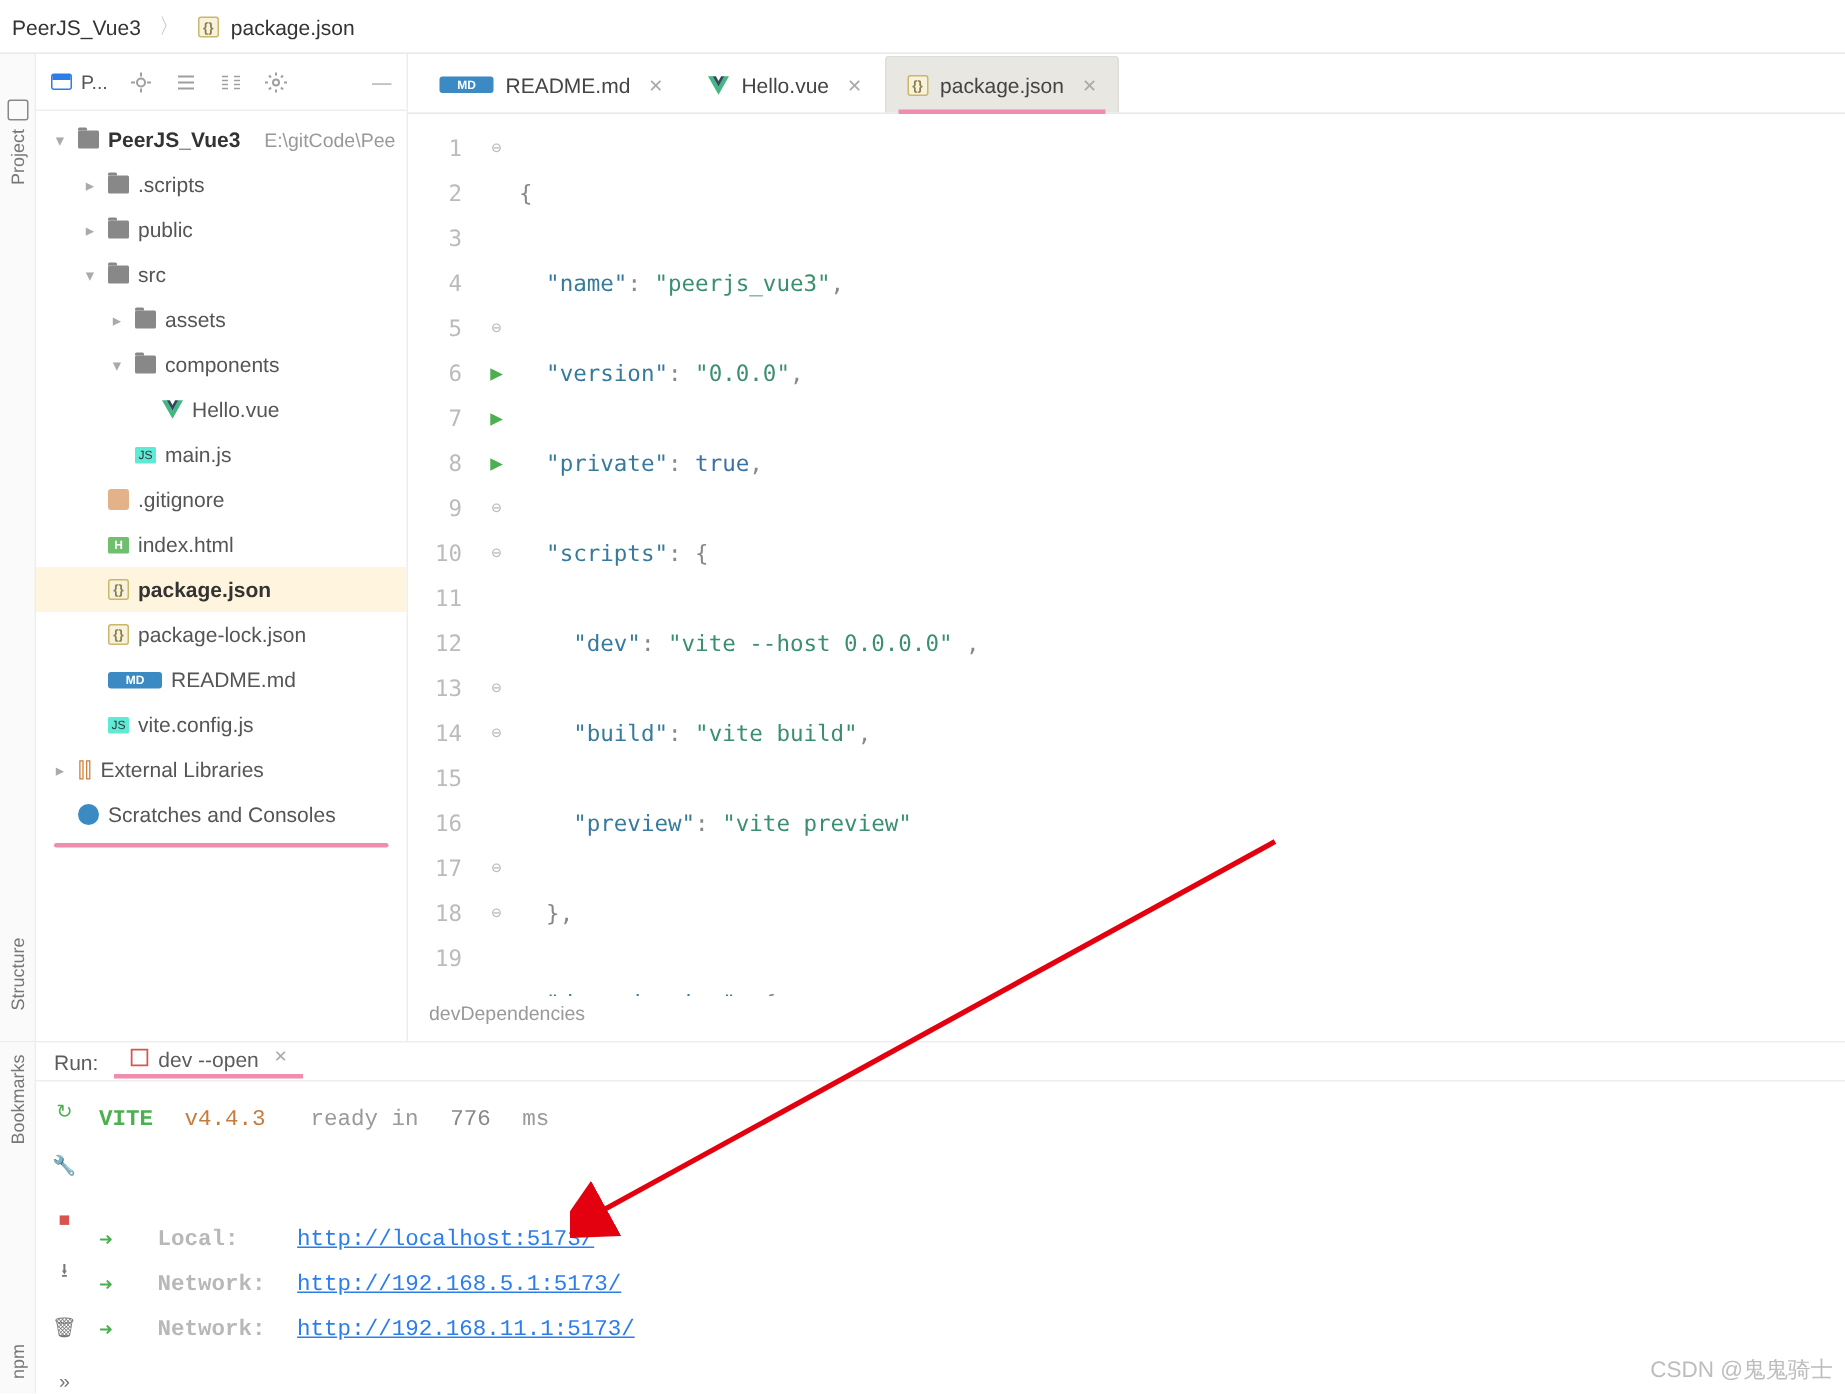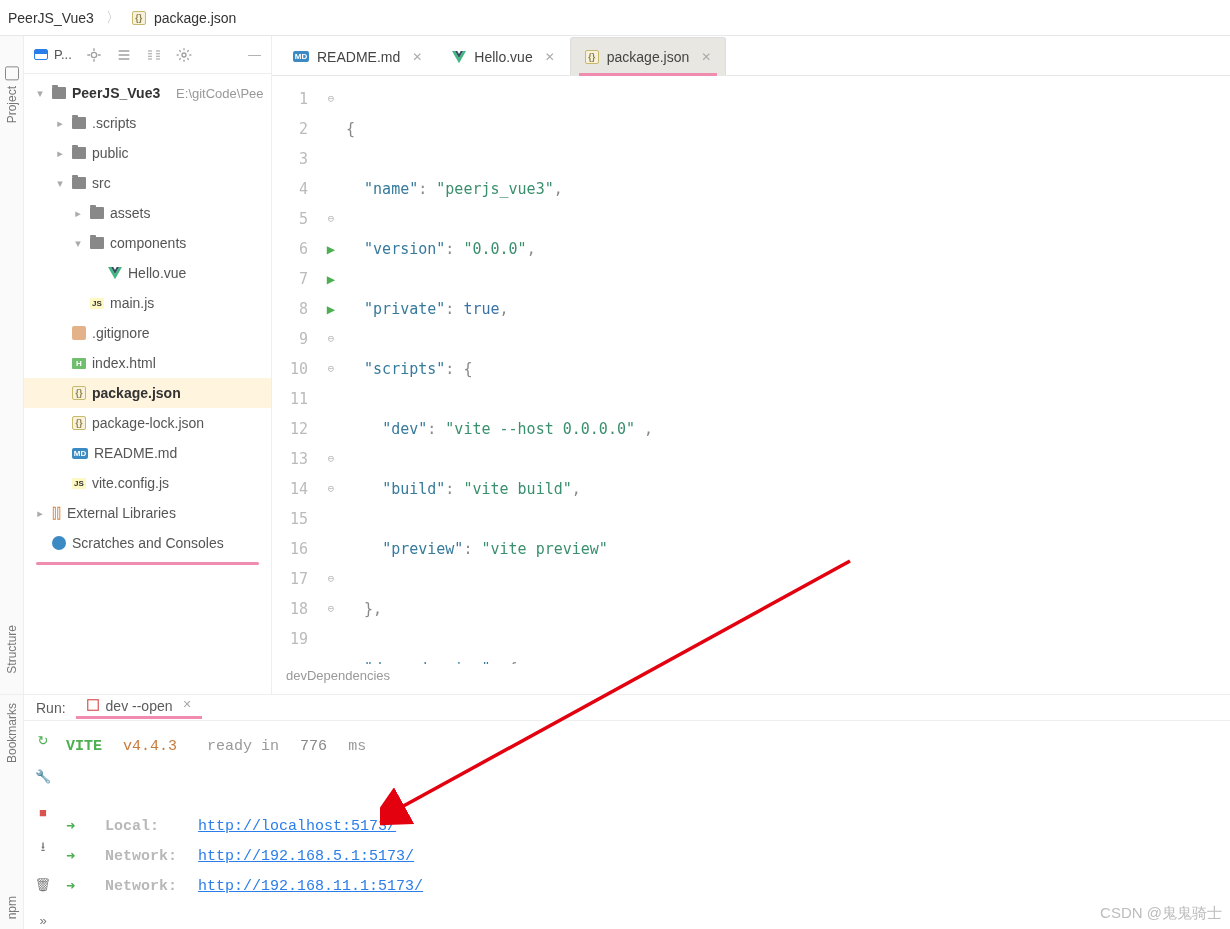--- a/index.html
+++ b/index.html
@@ -1,22 +1,22 @@
 <!DOCTYPE html>
 <html><head>
 <meta charset="utf-8">
 <style>
   * { box-sizing: border-box; margin: 0; padding: 0; }
   body { font-family: "Segoe UI", Arial, sans-serif; font-size: 13px; color: #5c5c5c; background:#fff; width:1230px; height:929px; overflow:hidden; position:relative;}
   .breadcrumb { height:36px; display:flex; align-items:center; padding:0 8px; gap:8px; border-bottom:1px solid #e8e8e8; font-size:14px; color:#333;}
   .breadcrumb .chev { color:#bbb; margin:0 4px;}
   .ic-json   { width:14px;height:14px;display:inline-flex;align-items:center;justify-content:center;font-size:9px;font-weight:bold;color:#8a7d4a;border:1px solid #c7b86b;border-radius:2px;background:#f8f2dc;}
-  .ic-md     { width:16px;height:11px;display:inline-flex;align-items:center;justify-content:center;font-size:8px;font-weight:bold;color:#fff;background:#3b8ac4;border-radius:2px;}
+  .ic-md     { width:36px;height:11px;display:inline-flex;align-items:center;justify-content:center;font-size:8px;font-weight:bold;color:#fff;background:#3b8ac4;border-radius:2px;}
   .ic-vue    { width:14px;height:14px;display:inline-block; }
-  .ic-js     { width:14px;height:11px;display:inline-flex;align-items:center;justify-content:center;font-size:8px;font-weight:bold;color:#333;background:#fef9c3;border-radius:1px;}
+  .ic-js     { width:14px;height:11px;display:inline-flex;align-items:center;justify-content:center;font-size:8px;font-weight:normal;color:#333;background:#5eead4;border-radius:1px;}
   .ic-folder { width:14px;height:12px;background:#888;border-radius:1px;display:inline-block;position:relative;}
   .ic-folder::before{content:"";position:absolute;top:-2px;left:0;width:6px;height:2px;background:#888;border-radius:1px 1px 0 0;}
   .ic-h      { width:14px;height:11px;display:inline-flex;align-items:center;justify-content:center;font-size:8px;font-weight:bold;color:#fff;background:#6fbf6f;border-radius:1px;}
   .main { display:flex; height:calc(100% - 36px - 235px); }
   
   .vstrip-left { width:24px; display:flex; flex-direction:column; align-items:center; padding-top:30px; border-right:1px solid #eee; background:#fafafa; gap:30px; position:relative;}
   .vlabel { writing-mode:vertical-rl; transform:rotate(180deg); font-size:12px; color:#777; cursor:pointer; display:flex; align-items:center; gap:6px;}
   .vicon { width:14px;height:14px;display:inline-block;}
   
   .project-panel { width:248px; border-right:1px solid #eee; display:flex; flex-direction:column; background:#fff;}

